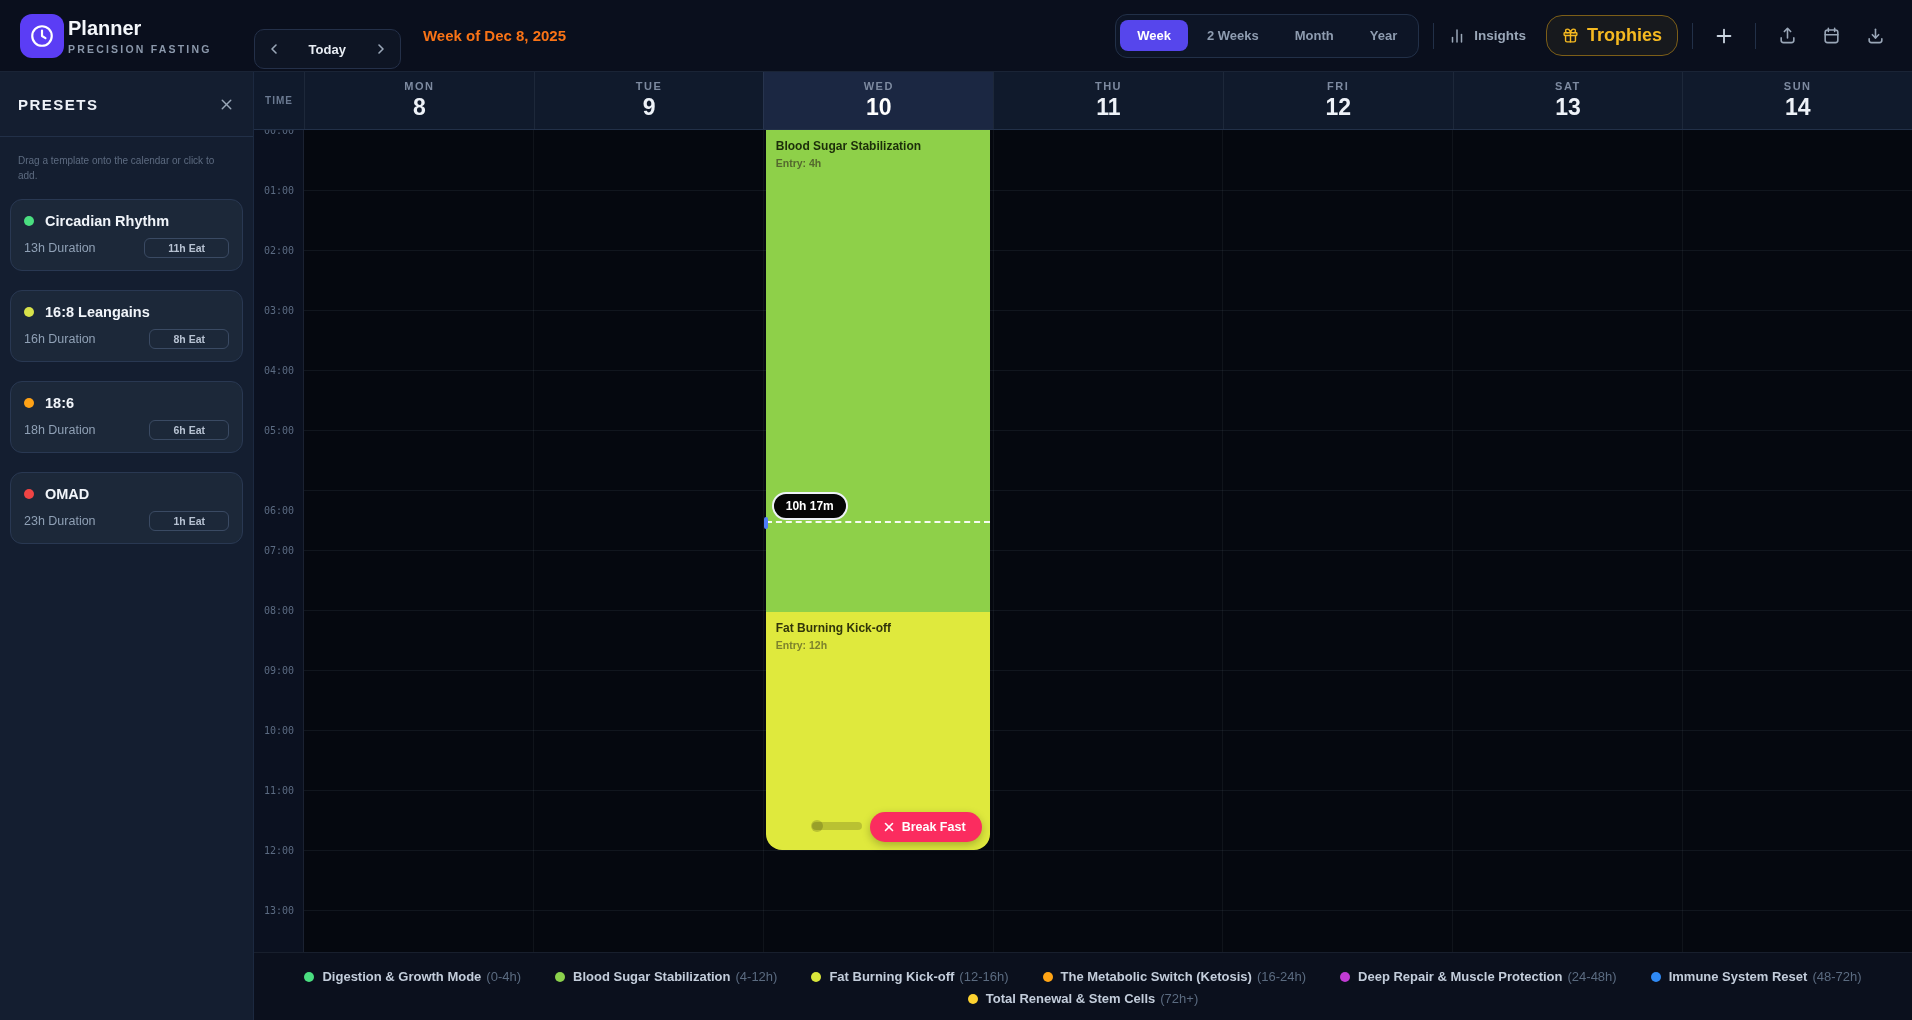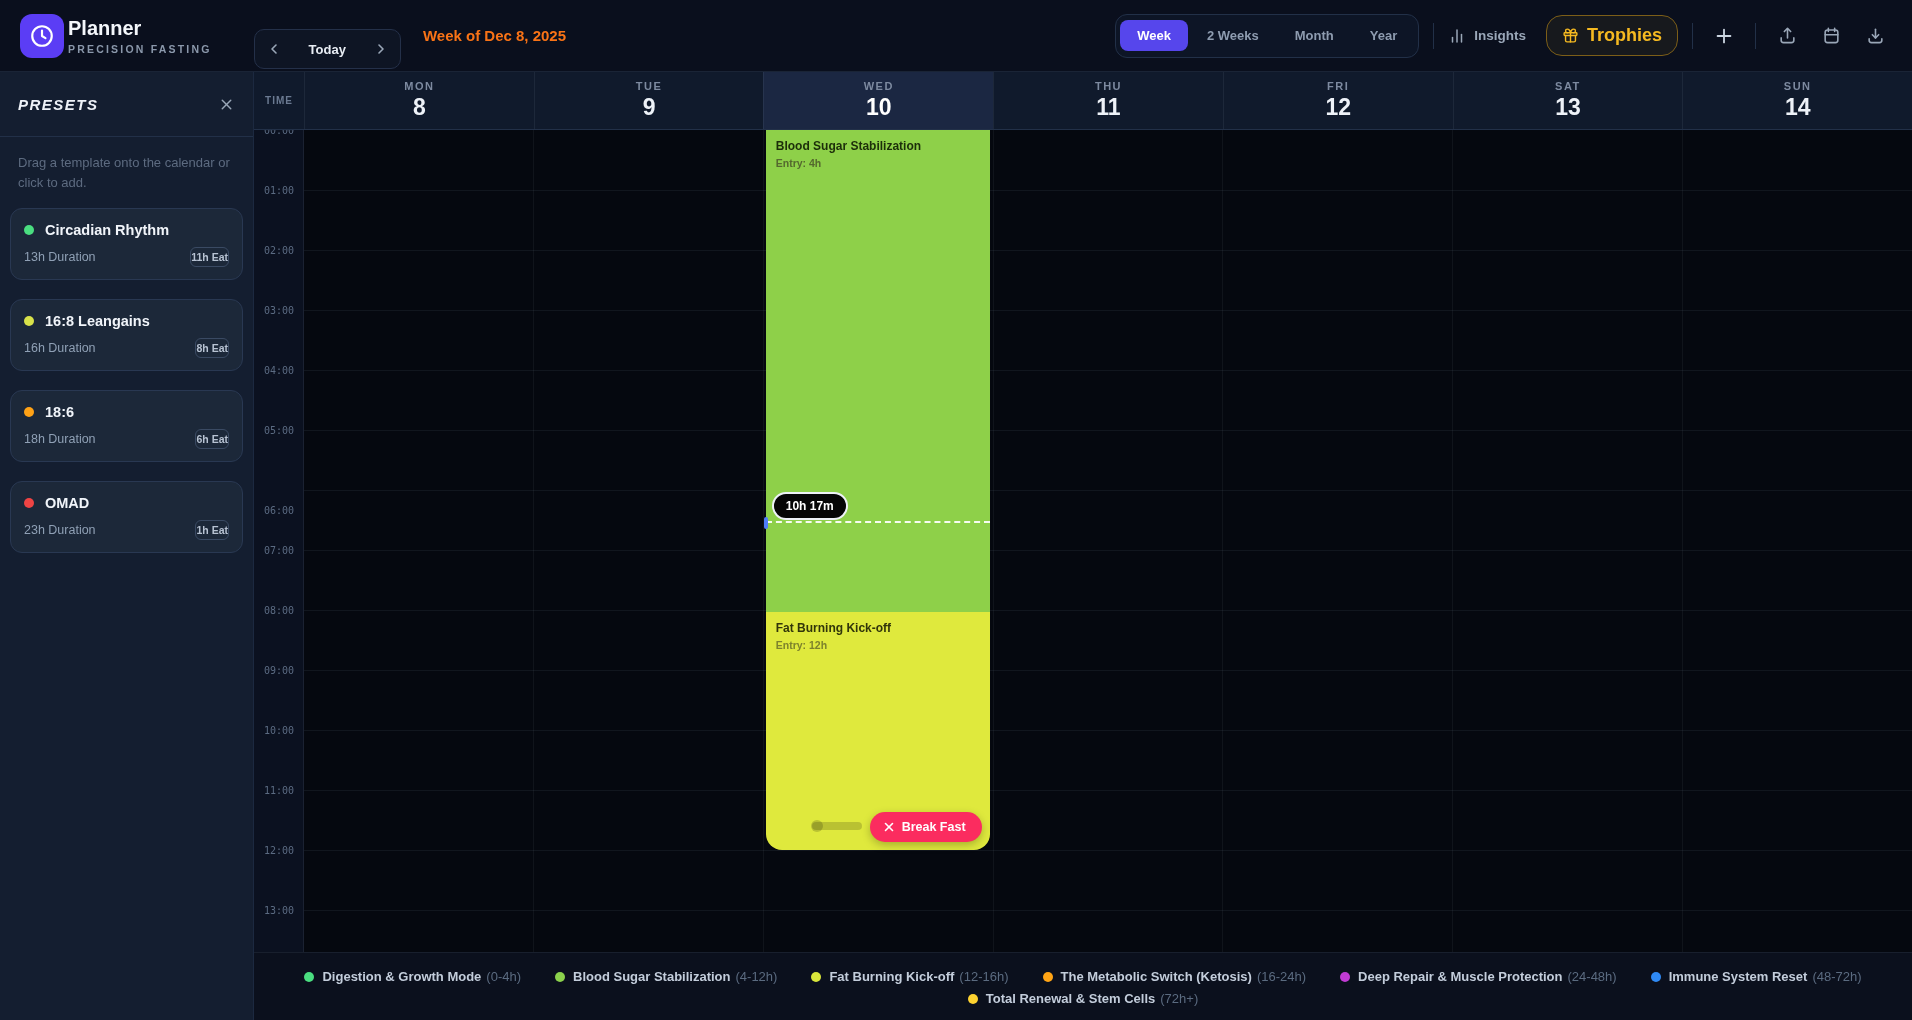--- a/index.html
+++ b/index.html
@@ -47,38 +47,38 @@
   .iconbtn.plus { color:#cbd5e1; }
   .tool-group { display:flex; align-items:center; gap:10px; }
   
   .main { flex:1; display:flex; min-height:0; }
   .sidebar {
     width:254px; flex:0 0 254px; background:#141e30; border-right:1px solid #1c2940;
     display:flex; flex-direction:column;
   }
   .sidebar-head {
     height:65px; flex:0 0 65px; display:flex; align-items:center; justify-content:space-between;
-    padding:16px 18px; border-bottom:1px solid #223048;font-style:italic;
+    padding:16px 18px; border-bottom:1px solid #223048;
   }
   .sidebar-title { font-size:15px; font-weight:bold; letter-spacing:1.5px; color:#eef2f8; }
   .sidebar-close { color:#9aa7b8; cursor:pointer; display:flex; }
-  .sidebar-hint { padding:16px 18px 6px 18px; font-size:13px; line-height:1.5; color:#5d6b80; }
+  .sidebar-hint { padding:16px 18px 6px 18px; font-size:10px; line-height:1.5; color:#5d6b80; }
   .preset-list { padding:10px; display:flex; flex-direction:column; gap:19px;justify-content:center; }
   .preset-card {
     background:#1c2839; border:1px solid #293852; border-radius:12px;
     padding:13px 13px 12px 13px; cursor:pointer;
   }
   .preset-top { display:flex; align-items:center; gap:11px; }
   .dot { width:10px; height:10px; border-radius:50%; flex:0 0 10px; }
   .preset-name { font-size:14.5px; font-weight:bold; color:#f1f5fa; }
   .preset-bottom { display:flex; align-items:center; justify-content:space-between; margin-top:9px; }
   .preset-duration { font-size:12.5px; color:#8fa0b5; }
   .eat-badge {
     font-size:10.5px; font-weight:bold; color:#b7c2d2;
-    border:1px solid #3a4a63; border-radius:6px; padding:3px 0;
+    border:1px solid #3a4a63; border-radius:6px; padding:3px 23px;
   }
   
   .calendar { flex:1; display:flex; flex-direction:column; min-width:0; background:#05080f; }
   .day-header { height:58px; flex:0 0 58px; display:flex; background:#101a2c; border-bottom:1px solid #223048; }
   .gutter-head {
     width:50px; flex:0 0 50px; display:flex; align-items:center; justify-content:center;
     font-size:10px; font-weight:bold; letter-spacing:1px; color:#6b7a92;
   }
   .day-cell {
     flex:1; display:flex; flex-direction:column; align-items:center; justify-content:center;

